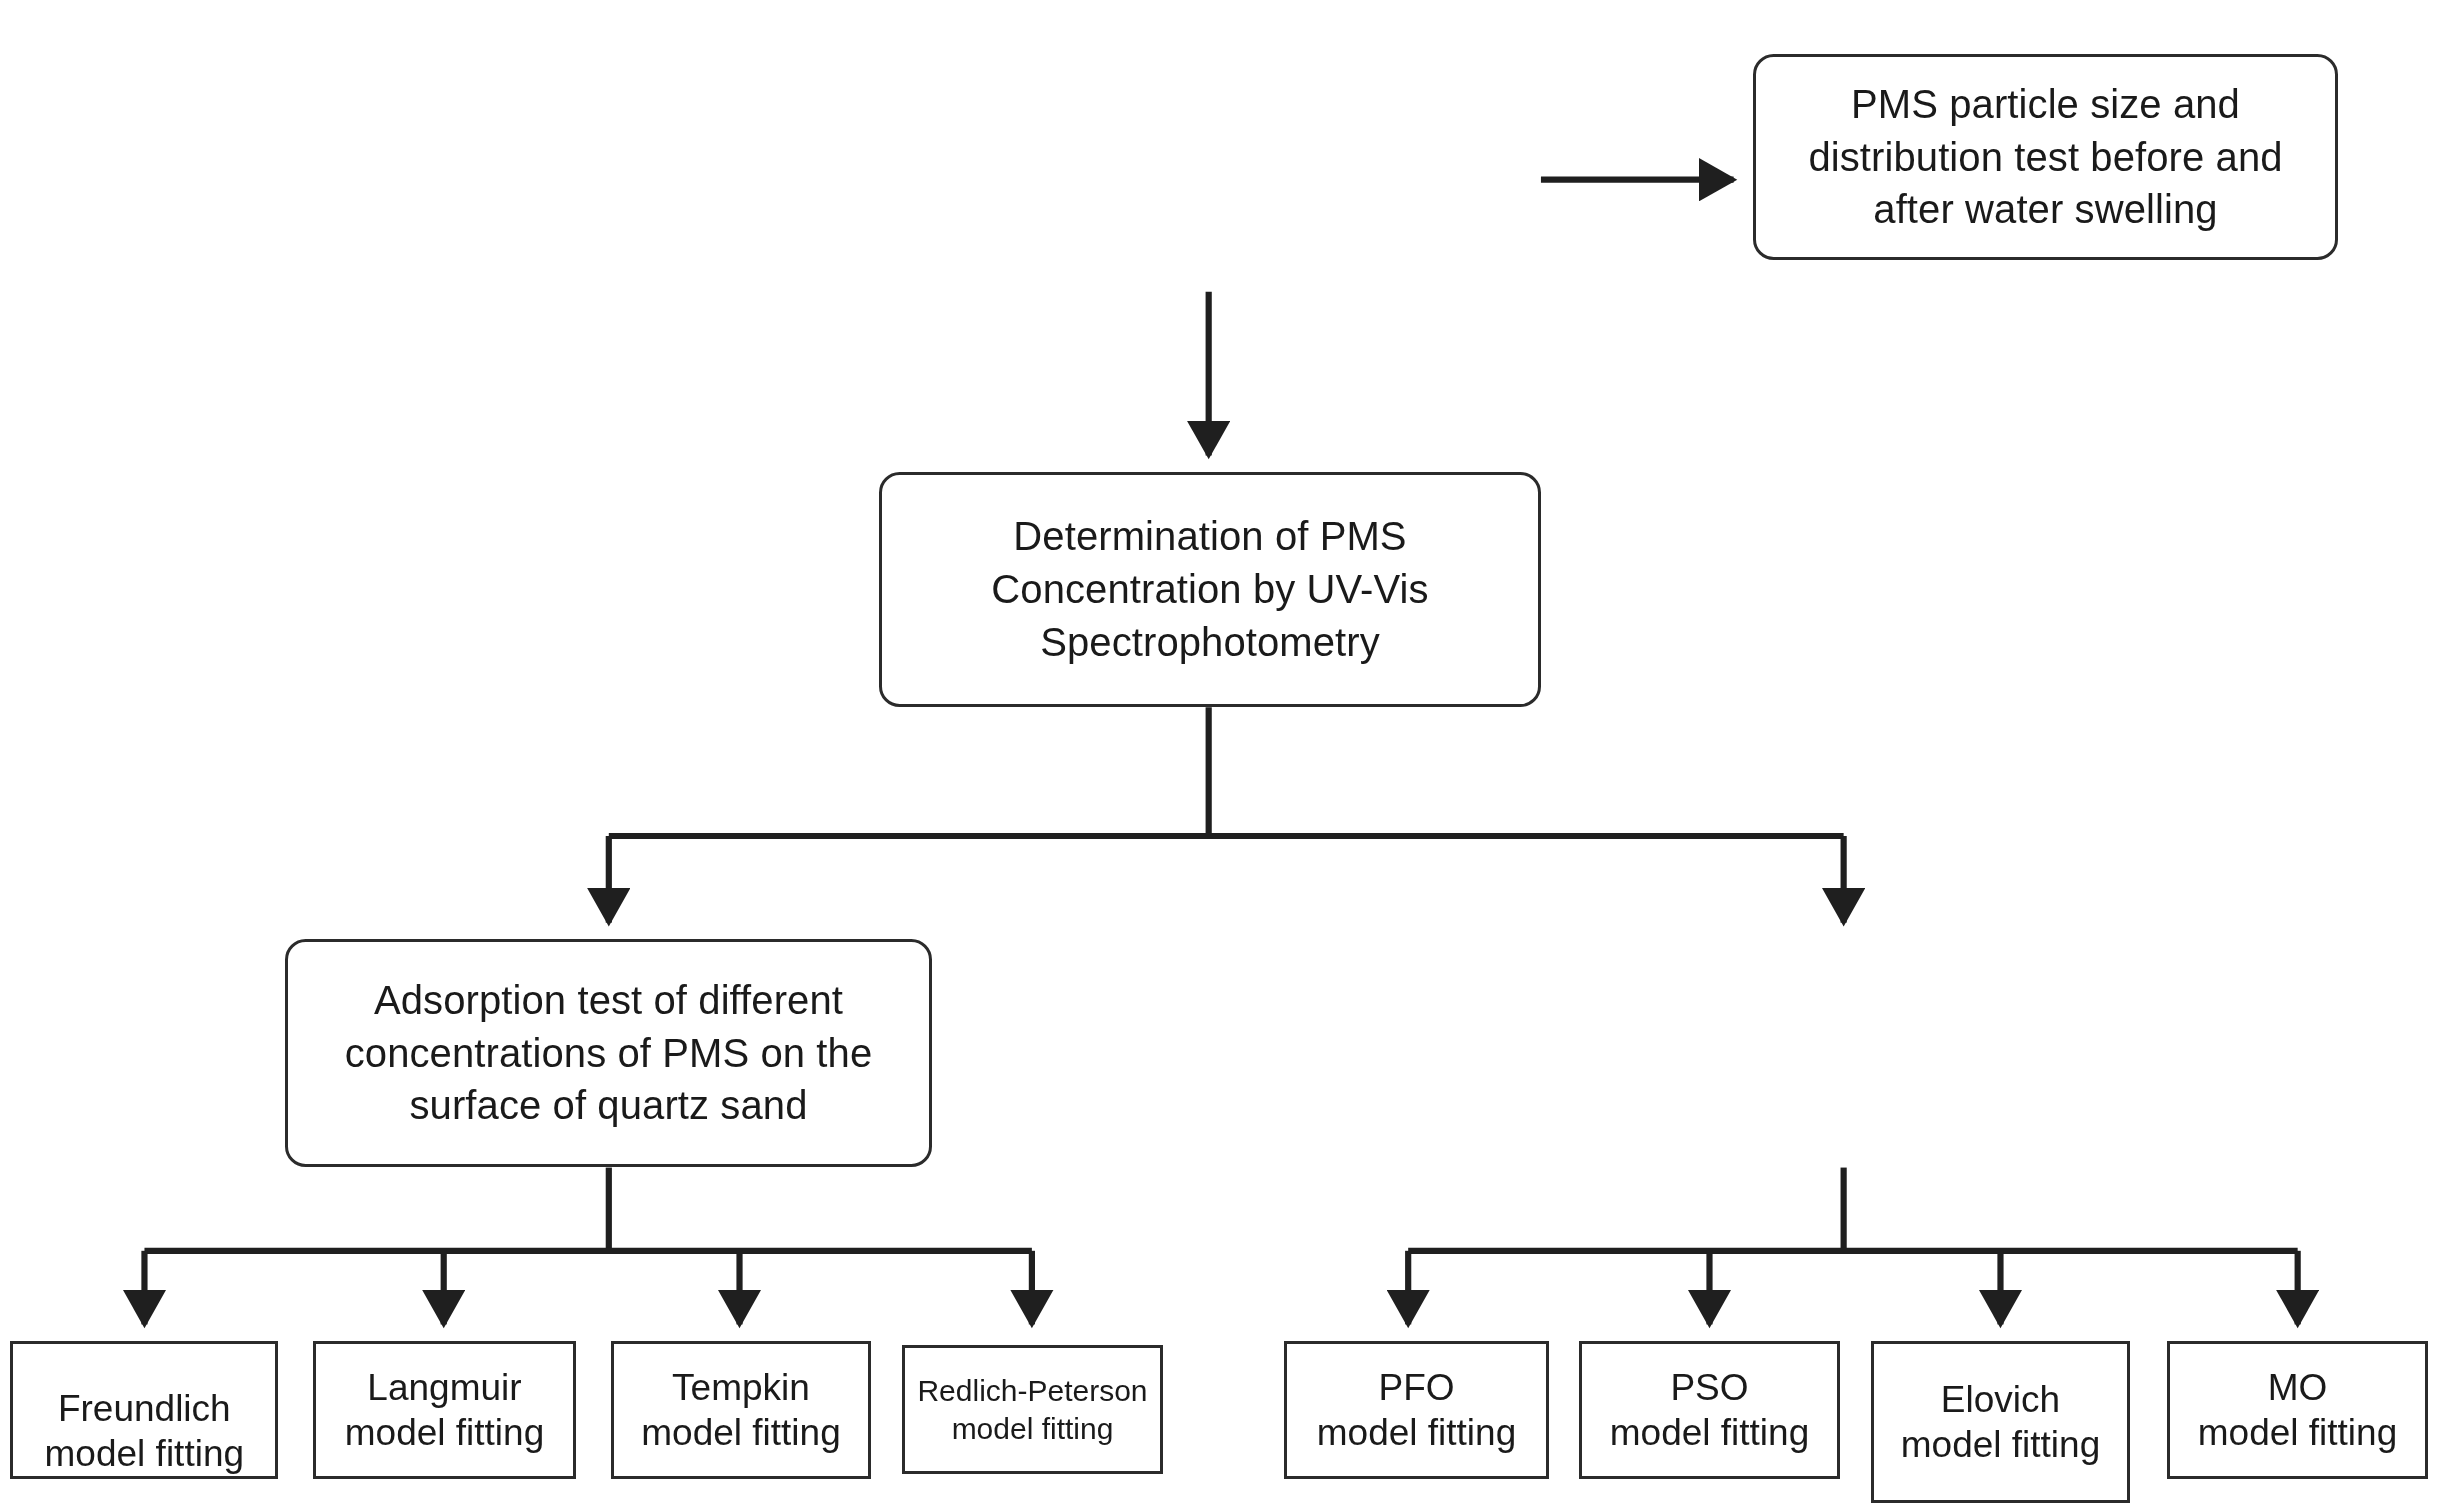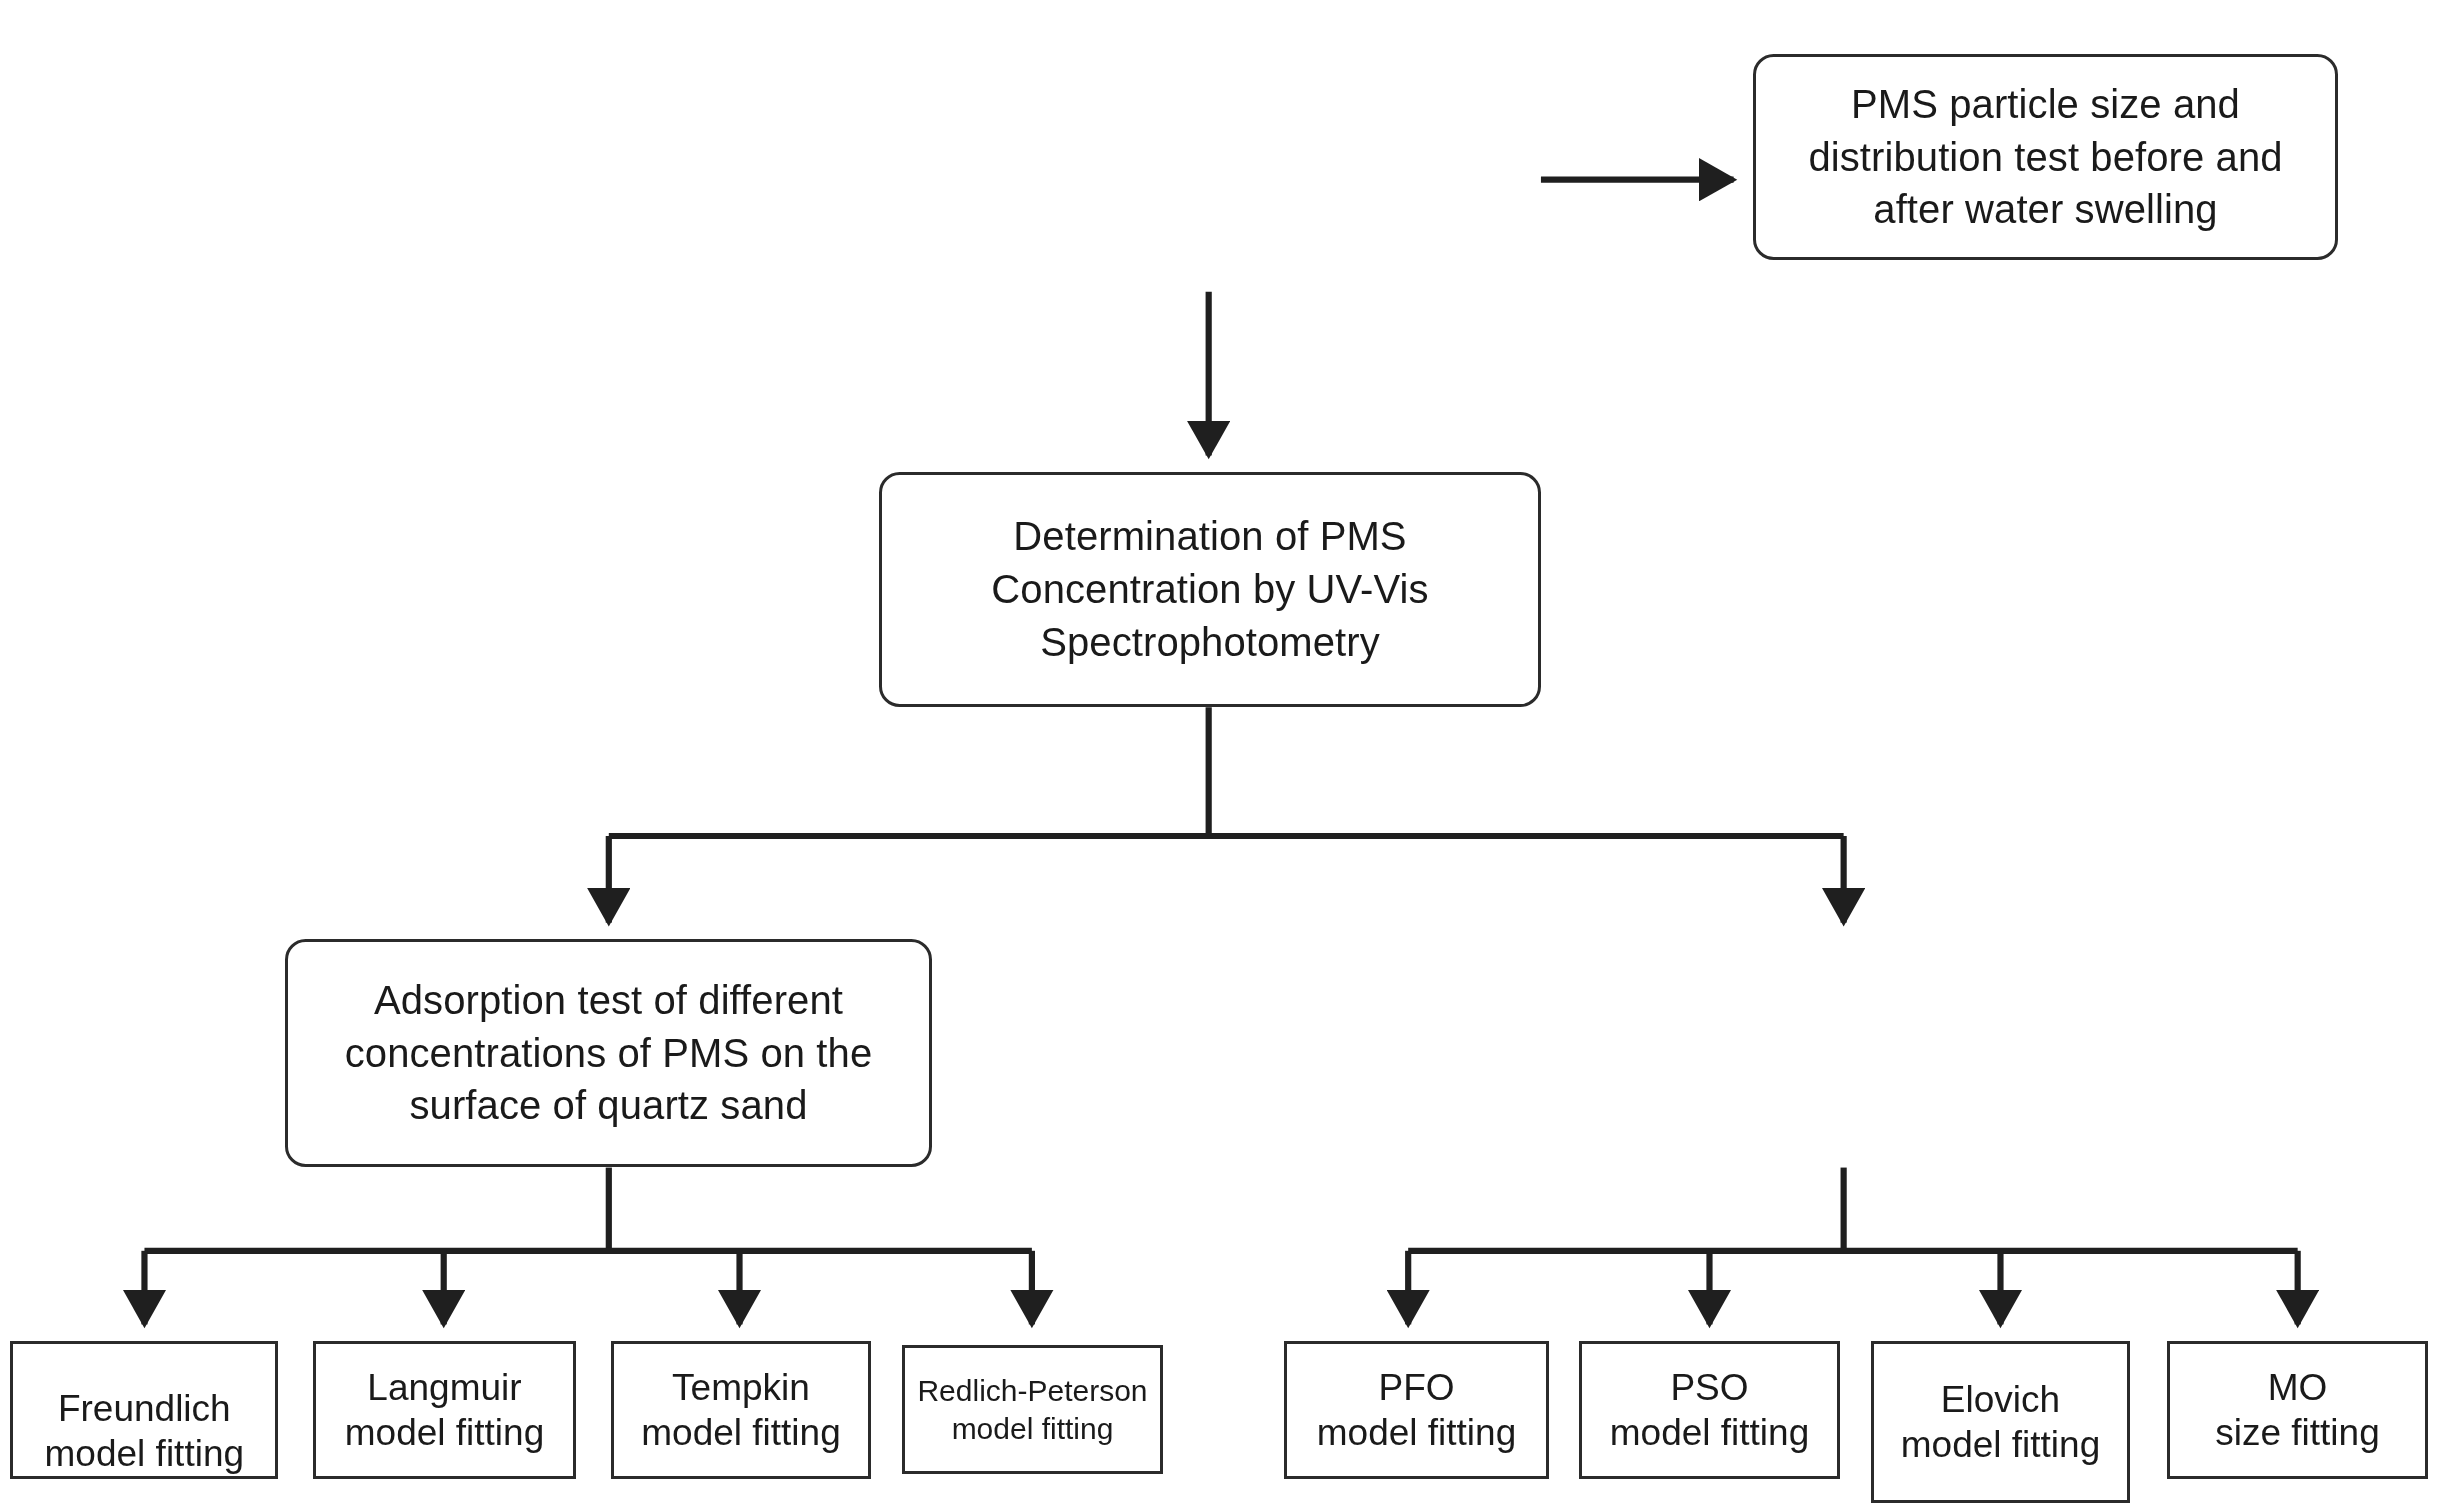--- a/index.html
+++ b/index.html
@@ -157,17 +157,17 @@
 model fitting</span>
   </div>
 
   <div class="node node-sharp t-leaf" style="left:1871px; top:1341px; width:259px; height:162px;">
     <span class="node-label">Elovich
 model fitting</span>
   </div>
 
   <div class="node node-sharp t-leaf" style="left:2167px; top:1341px; width:261px; height:138px;">
     <span class="node-label">MO
-size fitting</span>
+model fitting</span>
   </div>
 
 </div>
 
 
 </body></html>

